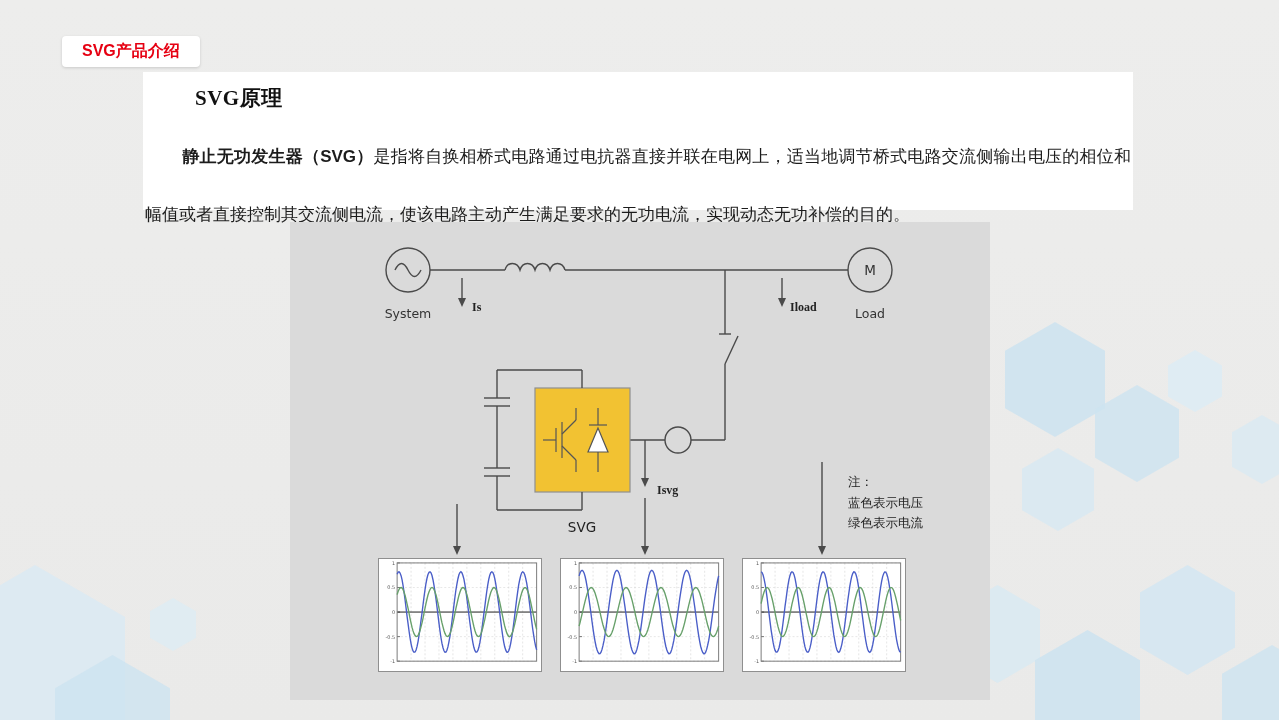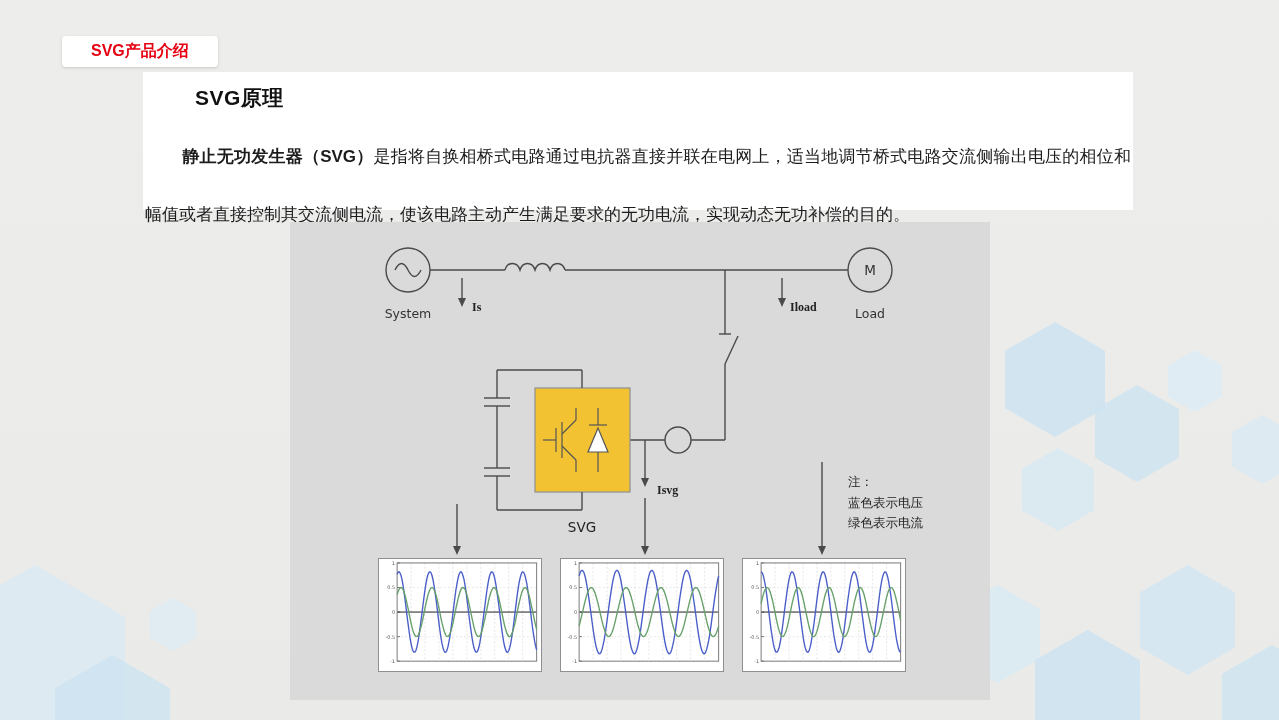--- a/index.html
+++ b/index.html
@@ -3,27 +3,27 @@
 <meta charset="utf-8">
 <style>
   * { margin:0; padding:0; box-sizing:border-box; }
   html,body { width:1279px; height:720px; }
   body { font-family:"Liberation Sans","DejaVu Sans",sans-serif; }
   .slide { position:relative; width:1279px; height:720px; background:linear-gradient(180deg,#ededec 0%,#eaeae9 100%); overflow:hidden; }
 
   
   .hex { position:absolute; clip-path:polygon(50% 0,100% 25%,100% 75%,50% 100%,0 75%,0 25%); }
 
-  .page-tag { position:absolute; left:62px; top:36px; background:#ffffff; padding:5px 29px;
+  .page-tag { position:absolute; left:62px; top:36px; background:#ffffff; padding:5px 20px;
               border-radius:4px; color:#e60012; font-weight:bold; font-size:16px;
               box-shadow:0 1px 3px rgba(0,0,0,.15); z-index:3; }
 
   .content-panel { position:absolute; left:143px; top:72px; width:990px; height:138px;
                    background:#ffffff; padding:12px 2px 0 2px; z-index:2; }
-  .content-title { font-size:21px; font-weight:bold; color:#111; margin:0 0 16px 50px; letter-spacing:.5px; }
+  .content-title { font-size:21px; font-weight:bold; color:#111; margin:0 0 16px 50px; letter-spacing:.5px;font-family:Liberation Serif, serif; }
   .content-paragraph { font-size:17px; line-height:58px; color:#1c1c1c; text-align:justify; text-indent:2.2em; }
   .content-paragraph b { font-weight:bold; }
 
   .diagram-panel { position:absolute; left:290px; top:222px; width:700px; height:478px;
                    background:#dadada; z-index:2; }
   .circuit-svg { position:absolute; left:0; top:0; }
 
   .waveplot { position:absolute; top:336px; width:164px; height:114px; background:#ffffff;
               border:1px solid #8f8f8f; }
   .waveplot-1 { left:88px; } .waveplot-2 { left:270px; } .waveplot-3 { left:452px; }

